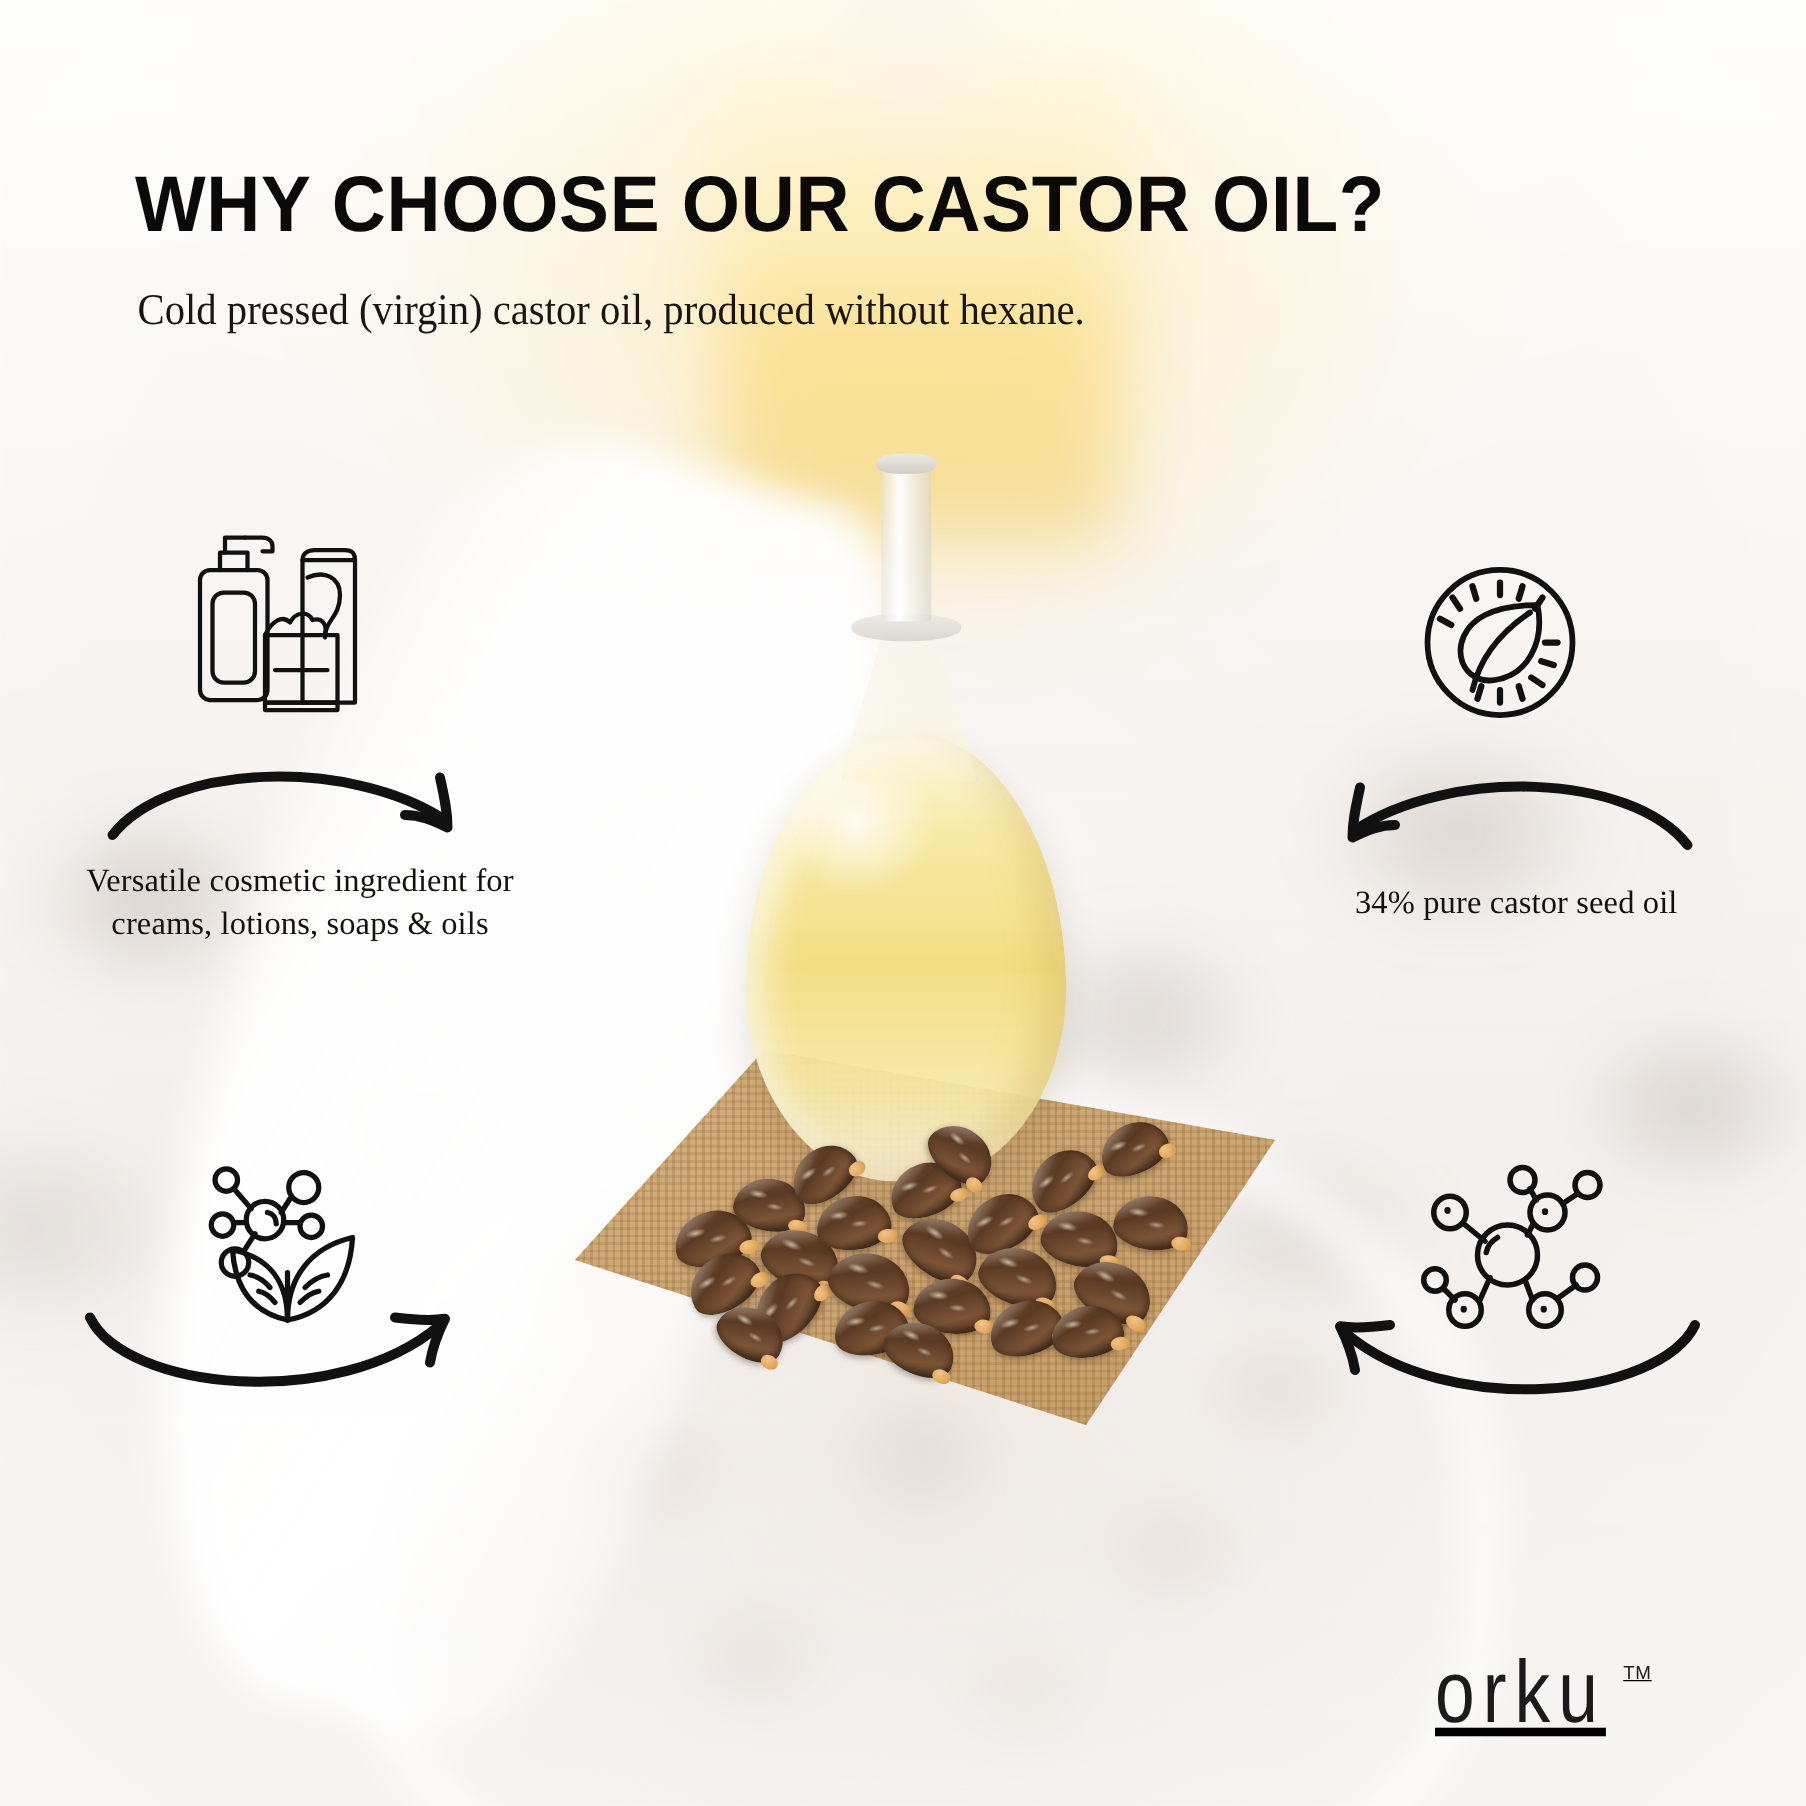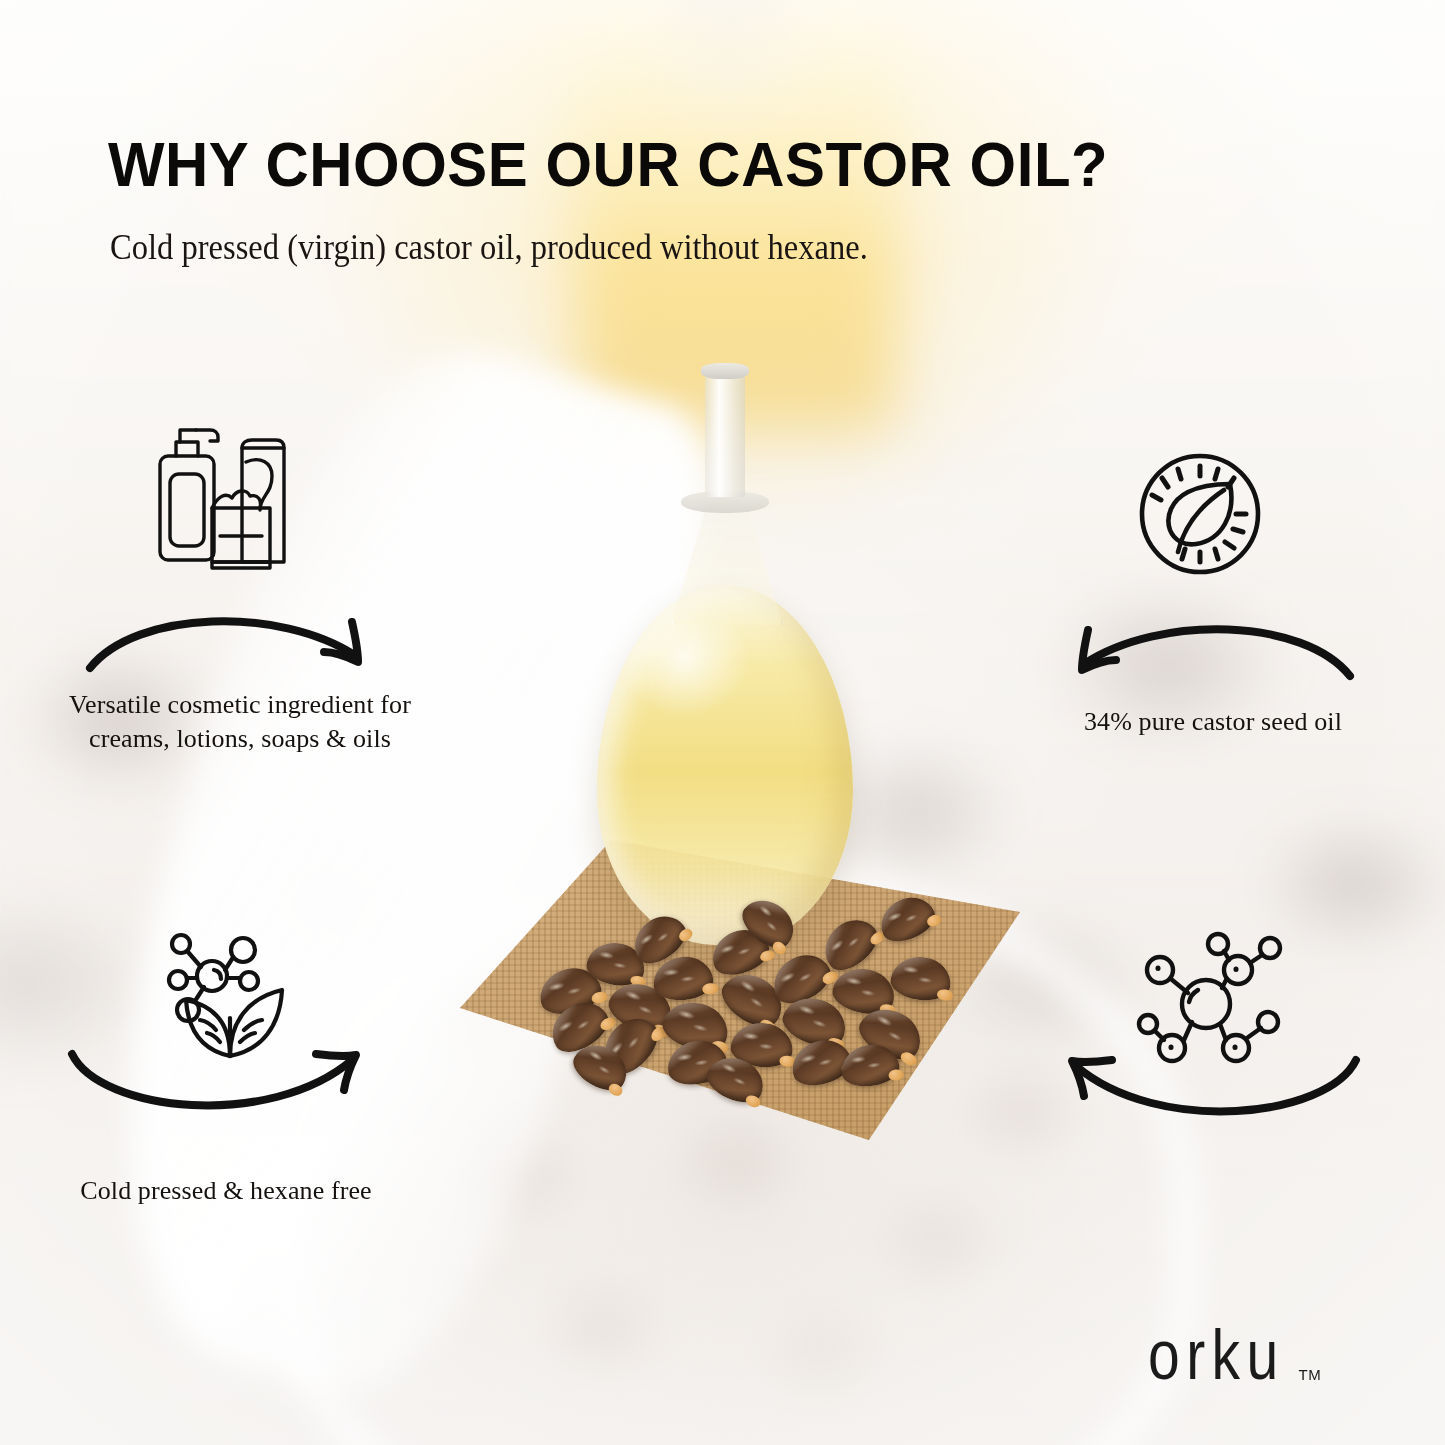--- a/index.html
+++ b/index.html
@@ -241,21 +241,22 @@
     line-height: 1.2;
     transform: scaleX(0.93);
     transform-origin: left top;
   }
 
   
   .logo {
     position: absolute;
     left: 1148px; top: 1330px;
     display: flex;
-    align-items: flex-end;
+    align-items: flex-start;
+    text-decoration: underline;
   }
   .logo-word {
     font-family: "Liberation Sans", sans-serif;
     font-size: 62px;
     font-weight: 300;
     letter-spacing: 7px;
     color: #1b1b1b;
     transform: scaleY(1.14) scaleX(0.92);
     transform-origin: left bottom;
     line-height: 0.95;
@@ -451,21 +452,20 @@
       <path d="M66 104c-5-6-10-9-16-10"></path>
       <path d="M70 116c-4-5-8-8-13-9"></path>
     </svg>
   </div>
   <div class="arrow" style="left:64px; top:1040px;">
     <svg width="306" height="90" viewBox="0 0 306 90" fill="none" stroke="#111111" stroke-width="8" stroke-linecap="round" stroke-linejoin="round">
       <path d="M8 14 C 36 72, 206 90, 288 20"></path>
       <path d="M252 14 C 268 16, 280 17, 292 15 C 286 27, 282 38, 280 50"></path>
     </svg>
   </div>
-  <div class="feature-text" style="left:26px; top:1174px; width:400px;">Cold pressed &amp; hexane free</div>
 
   <div class="icon" style="left:1130px; top:928px;">
     <svg width="168" height="150" viewBox="0 0 168 150" fill="none" stroke="#111111" stroke-width="4.4" stroke-linecap="round" stroke-linejoin="round">
       <circle cx="76" cy="76" r="24"></circle>
       <circle cx="30" cy="42" r="13"></circle>
       <circle cx="108" cy="42" r="14"></circle>
       <circle cx="88" cy="16" r="10"></circle>
       <circle cx="140" cy="20" r="10"></circle>
       <circle cx="18" cy="96" r="9"></circle>
       <circle cx="42" cy="120" r="13"></circle>

